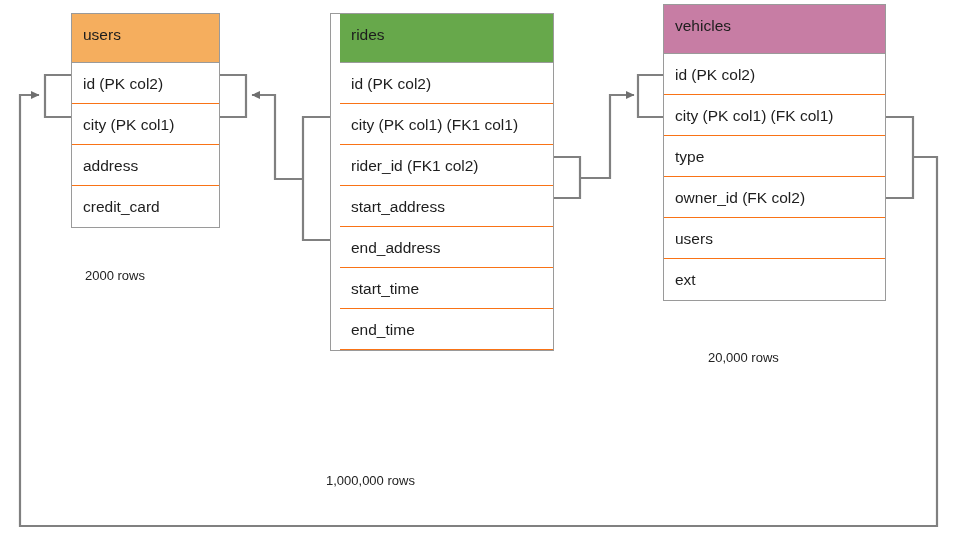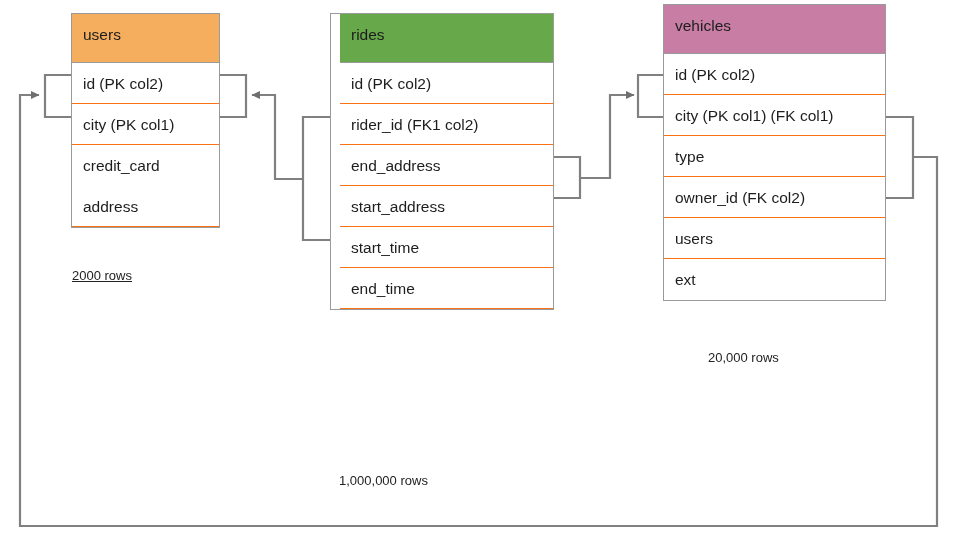--- a/index.html
+++ b/index.html
@@ -95,34 +95,35 @@
       <path d="M913,157 L937,157 L937,526 L20,526 L20,95 L39,95" marker-end="url(#arrow)"></path>
 
     </g>
   </svg>
 
   <div id="entity-layer">
       <div class="entity" style="left: 71px; top: 13px; width: 149px;">
         <div class="entity-header" style="background: rgb(245, 174, 94);">users</div>
         <div class="entity-field">id (PK col2)</div>
         <div class="entity-field">city (PK col1)</div>
+        <div class="entity-field">address</div>
         <div class="entity-field last">credit_card</div>
-        <div class="entity-field">address</div>
       </div>
-      <div class="rowcount" style="left: 72px; top: 268px; text-decoration: underline;">2000 rows</div>
+      <div class="rowcount" style="left: 85px; top: 268px;">2000 rows</div>
       <div class="entity" style="left: 330px; top: 13px; width: 224px; padding-left: 9px;">
         <div class="entity-header" style="background: rgb(103, 168, 75);">rides</div>
         <div class="entity-field">id (PK col2)</div>
+        <div class="entity-field">city (PK col1) (FK1 col1)</div>
         <div class="entity-field">rider_id (FK1 col2)</div>
+        <div class="entity-field">start_address</div>
         <div class="entity-field">end_address</div>
-        <div class="entity-field">start_address</div>
         <div class="entity-field">start_time</div>
         <div class="entity-field">end_time</div>
       </div>
-      <div class="rowcount" style="left: 339px; top: 473px;">1,000,000 rows</div>
+      <div class="rowcount" style="left: 326px; top: 473px;">1,000,000 rows</div>
       <div class="entity" style="left: 663px; top: 4px; width: 223px;">
         <div class="entity-header" style="background: rgb(199, 125, 164);">vehicles</div>
         <div class="entity-field">id (PK col2)</div>
         <div class="entity-field">city (PK col1) (FK col1)</div>
         <div class="entity-field">type</div>
         <div class="entity-field">owner_id (FK col2)</div>
         <div class="entity-field">users</div>
         <div class="entity-field last">ext</div>
       </div>
       <div class="rowcount" style="left: 672px; top: 350px; margin-left: 36px;">20,000 rows</div>

